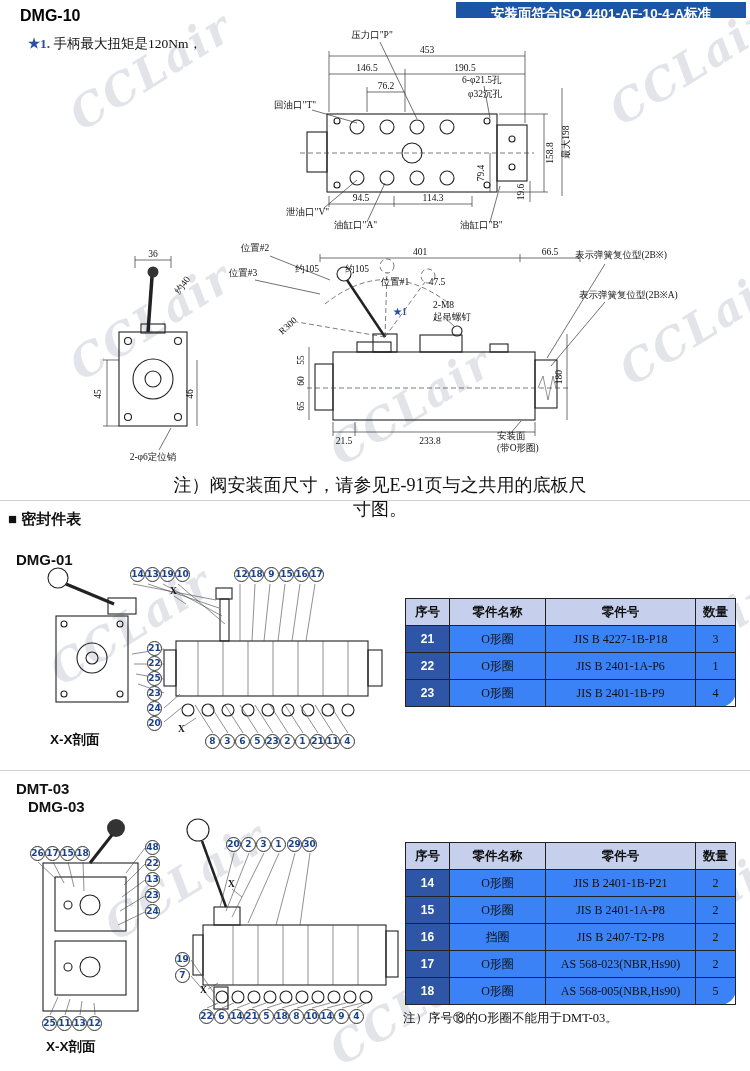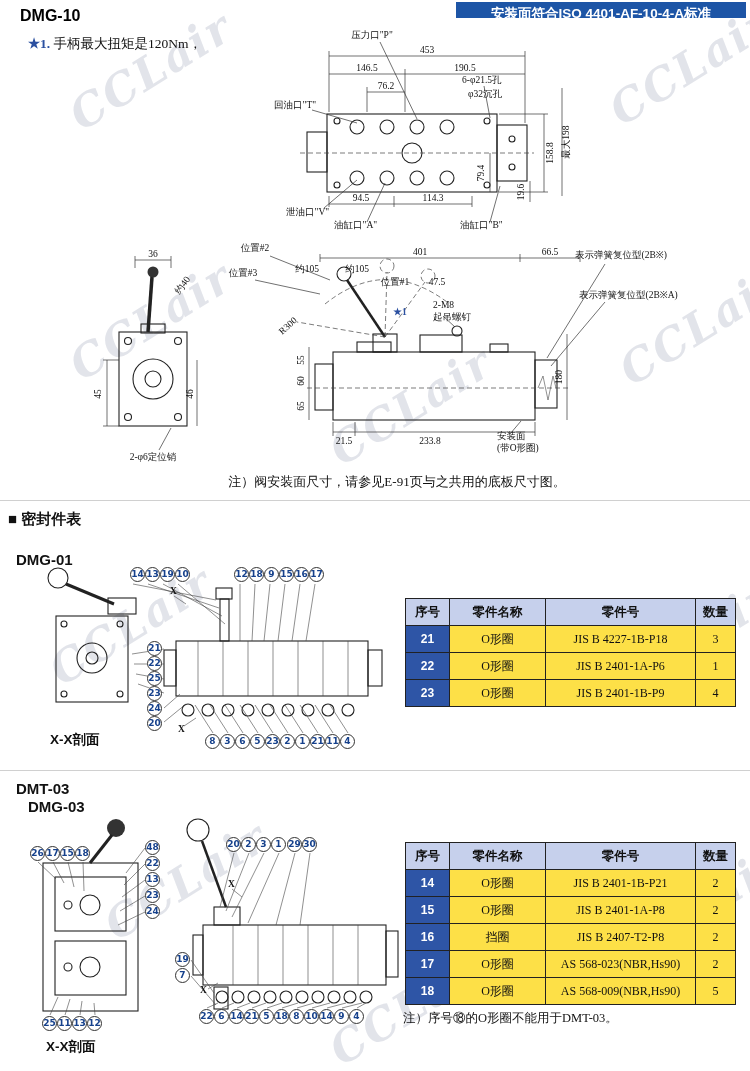--- a/index.html
+++ b/index.html
@@ -10,38 +10,38 @@
     font-style:italic; font-weight:bold; font-size:44px; letter-spacing:2px;
     color:rgba(168,174,192,0.33); transform:rotate(-32deg); white-space:nowrap; pointer-events:none; }
   .page-title { position:absolute; left:20px; top:7px; font-family:"Liberation Sans","DejaVu Sans",sans-serif;
     font-weight:bold; font-size:16px; color:#000; }
   .banner { position:absolute; top:2px; right:4px; width:290px; height:16px; background:#1d55a6;
     color:#fff; font-family:Liberation Sans, sans-serif; font-weight:bold;
     font-size:13.5px; line-height:23px; text-align:center; }
   .star-note { position:absolute; left:28px; top:34px; width:240px; font-size:13.5px; line-height:1.55; }
   .star-note .blue { color:#2b50a0; font-weight:bold; }
   .star-note .l2 { padding-left:20px; display:block; }
-  .footnote { position:absolute; left:182px; top:473px; width:430px; text-align:center; font-size:13px; }
+  .footnote { position:absolute; left:165px; top:473px; width:430px; text-align:center; font-size:18px; }
   .divider { position:absolute; left:0; width:750px; height:1px; background:#d0d0d0; }
   .section-title { position:absolute; left:8px; top:510px; font-family:"Liberation Sans","DejaVu Sans",sans-serif;
     font-weight:bold; font-size:15px; }
   .sub-model { position:absolute; font-family:"Liberation Sans","DejaVu Sans",sans-serif; font-weight:bold; font-size:15px; }
   .section-label { position:absolute; font-weight:bold; font-size:13.5px; font-family:"Liberation Sans","DejaVu Sans",sans-serif; }
   .callout { position:absolute; width:15px; height:15px; border:1px solid #333; border-radius:50%;
     background:#fff; color:#16418c; font:bold 9px/13px "DejaVu Sans","Liberation Sans",sans-serif; text-align:center; }
   svg.draw { position:absolute; }
   svg text { font-family:"Liberation Serif","DejaVu Serif",serif; font-size:9.5px; fill:#111; }
   svg text.blue { fill:#2b50a0; font-weight:bold; }
   svg .ln  { stroke:#222; fill:none; stroke-width:1.1; }
   svg .thin{ stroke:#444; fill:none; stroke-width:0.6; }
   svg .dim { stroke:#333; fill:none; stroke-width:0.7; }
   svg .dash{ stroke:#444; fill:none; stroke-width:0.7; stroke-dasharray:5 3; }
   svg .fillb { fill:#333; stroke:none; }
   table.ptable { position:absolute; border-collapse:collapse; table-layout:fixed;
-    font-size:12px; background:#fde047; }
+    font-size:12px; background:#3b82f6;border-radius:16px; }
   .ptable th, .ptable td { border:1px solid #222; text-align:center; padding:4px 4px; height:27px; }
   .ptable th { background:#c6d0ec; font-family:"Liberation Sans","DejaVu Sans",sans-serif; font-weight:bold; font-size:12.5px; }
   .ptable td.idx { background:#2e55a6; color:#fff; font-weight:bold; font-family:"Liberation Sans","DejaVu Sans",sans-serif; }
   .ptable td.part { font-family:"Liberation Serif","DejaVu Serif",serif; }
   .tbl-note { position:absolute; font-size:12.5px; }
   .c1{width:44px}.c2{width:96px}.c3{width:150px}.c4{width:40px}
 </style>
 </head>
 <body>
 
@@ -512,19 +512,19 @@
   </tr>
   <tr>
     <td class="idx">17</td>
     <td>O形圈</td>
     <td class="part">AS 568-023(NBR,Hs90)</td>
     <td>2</td>
   </tr>
   <tr>
     <td class="idx">18</td>
     <td>O形圈</td>
-    <td class="part">AS 568-009(NBR,Hs90)</td>
+    <td class="part">AS 568-005(NBR,Hs90)</td>
     <td>5</td>
   </tr>
 </tbody>
   </table>
 
 <div class="tbl-note" style="left:403px;top:1010px">注）序号⑱的O形圈不能用于DMT-03。</div>
 
 </body></html>

